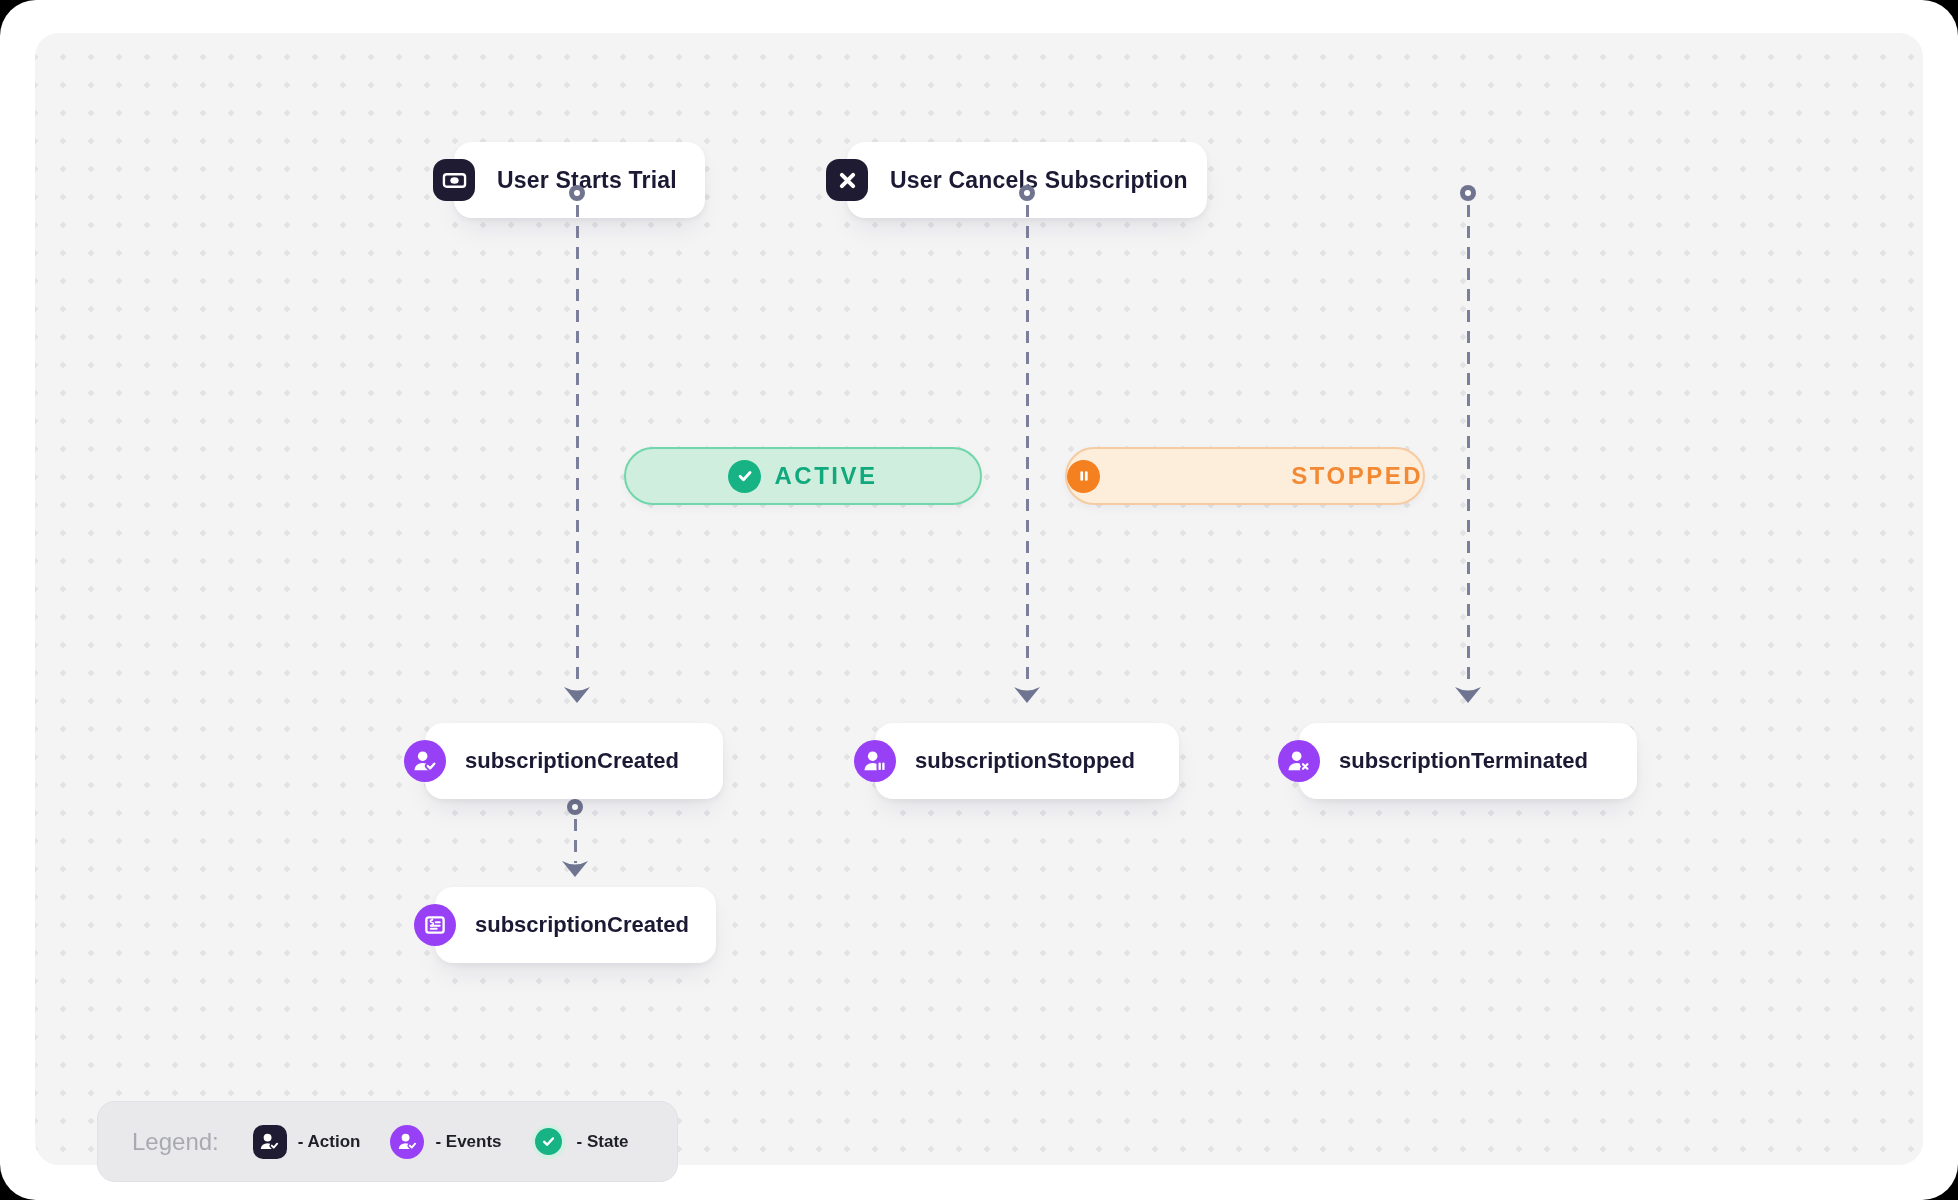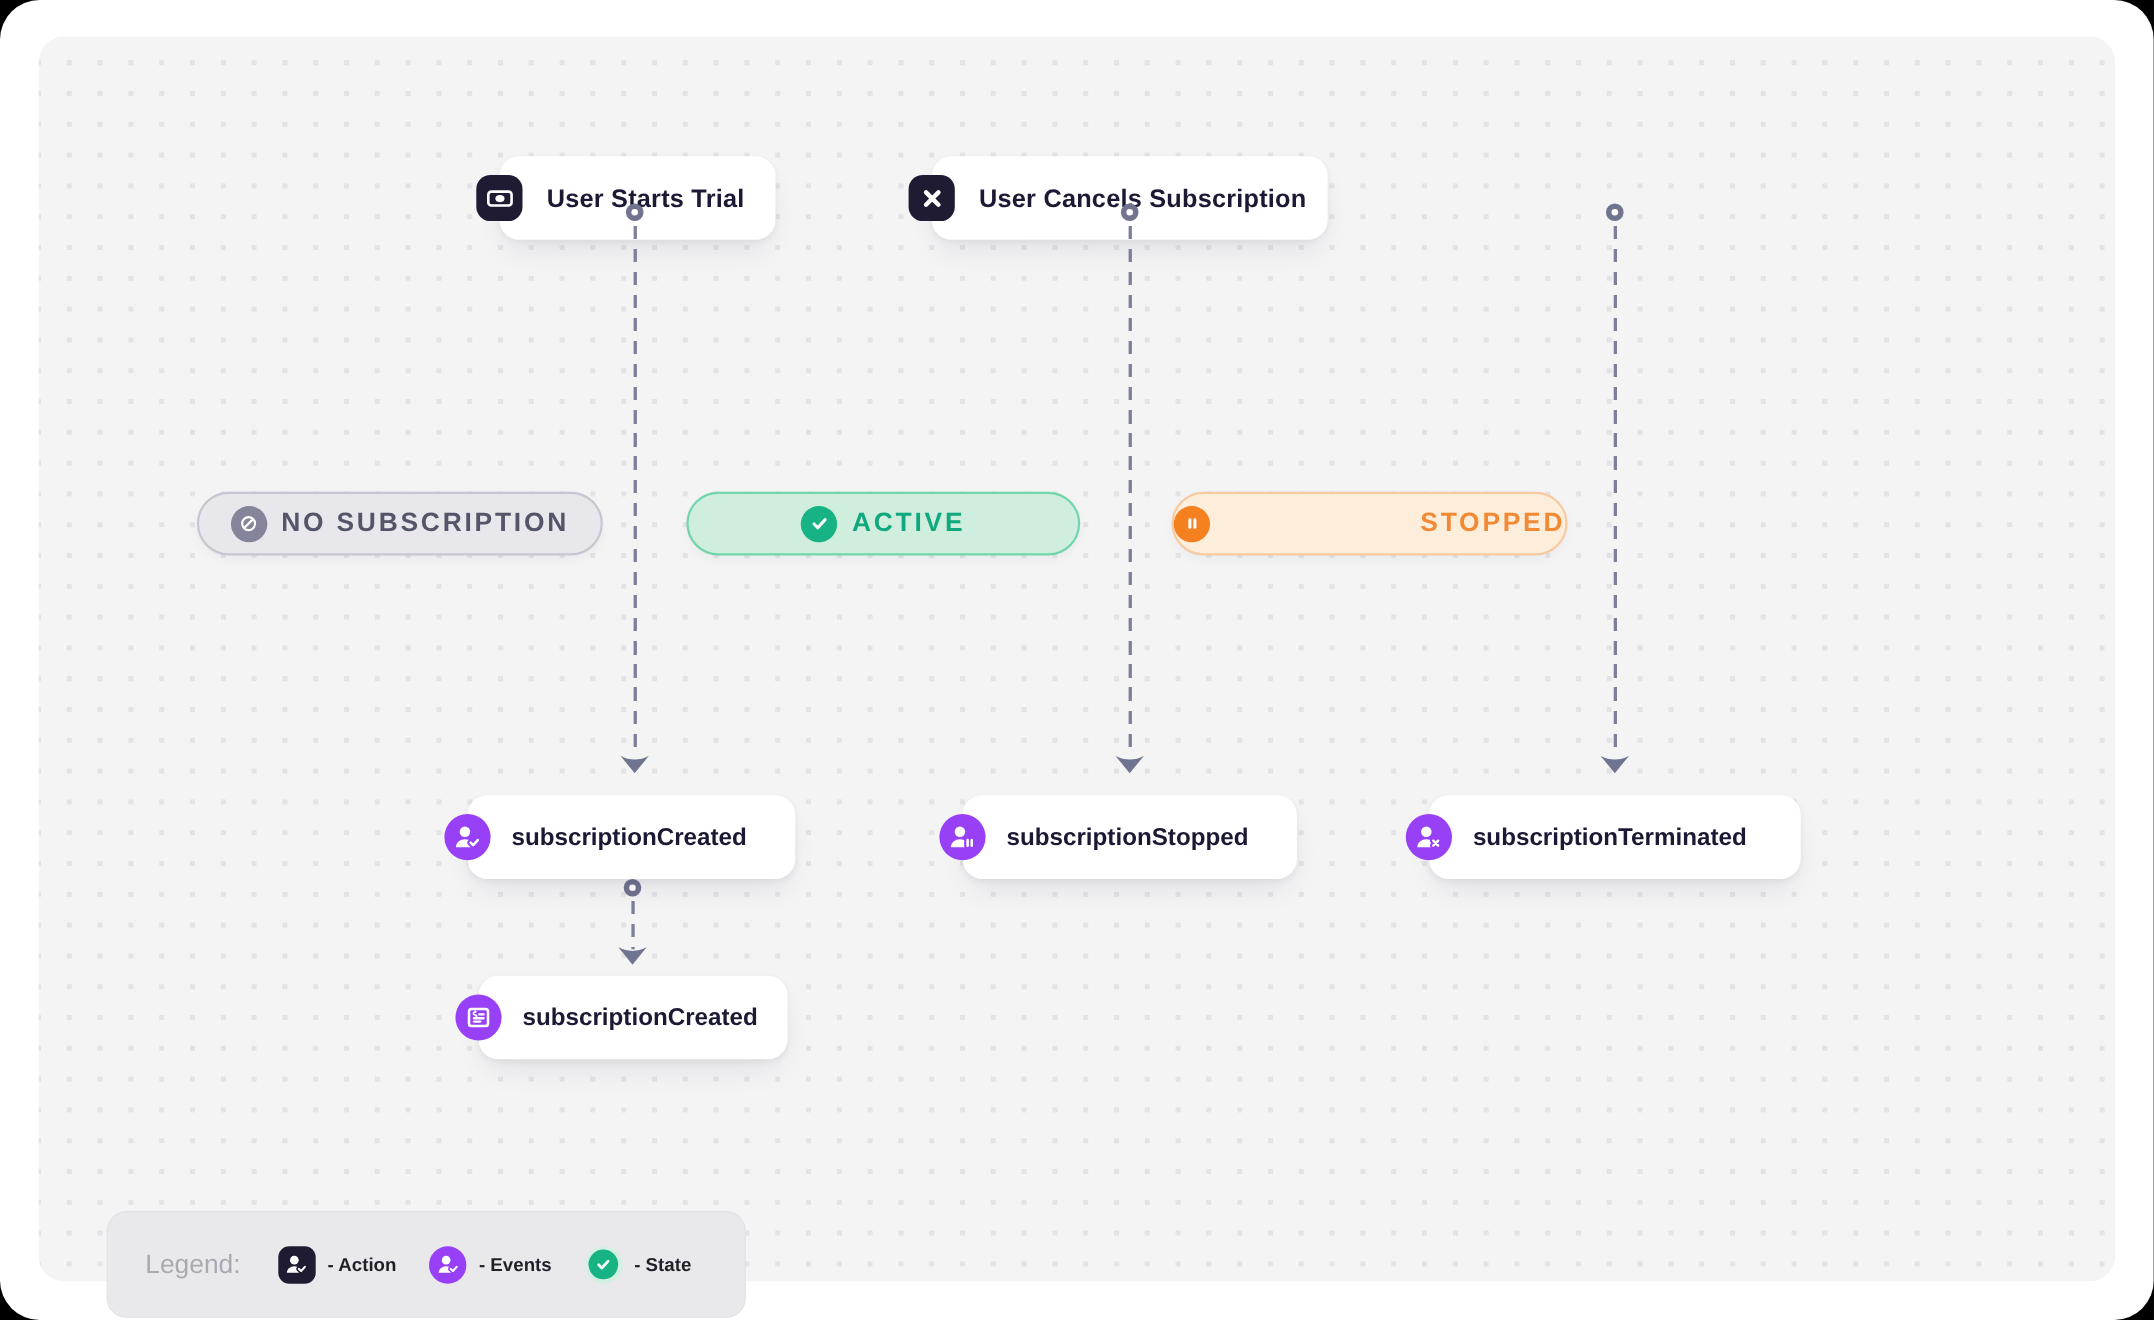--- a/index.html
+++ b/index.html
@@ -45,21 +45,21 @@
   .arrow { position:absolute; width:26px; }
   .arrow .ring { position:absolute; left:5px; top:0; width:16px; height:16px; border-radius:50%;
                  background:#70748f; }
   .arrow .ring::after { content:""; position:absolute; left:5px; top:5px; width:6px; height:6px;
                  border-radius:50%; background:#fff; }
   .arrow .dash { position:absolute; left:11.5px; width:3px;
                  background-image:repeating-linear-gradient(to bottom,#7b7f9a 0 12px, transparent 12px 21px); }
   .arrow .head { position:absolute; left:0; width:26px; height:16px; }
 
   
-  .legend { position:absolute; left:62px; top:1068px; width:581px; height:97px;
+  .legend { position:absolute; left:62px; top:1068px; width:581px; height:81px;
             background:#e9e9ec; border:1px solid #e0e0e5; border-radius:18px;
             display:flex; align-items:center; padding:0 34px; }
   .legend-title { font-size:24px; color:#a9a9b2; margin-right:34px; }
   .legend-item { display:flex; align-items:center; gap:11px; margin-right:30px; white-space:nowrap; }
   .legend-item .l-label { font-size:17px; font-weight:600; color:#1f1f28; }
   .l-sq { width:34px; height:34px; border-radius:10px; background:#1e1b33; --bg:#1e1b33;
           display:flex; align-items:center; justify-content:center; }
   .l-ci { width:34px; height:34px; border-radius:50%; background:#9840f6; --bg:#9840f6;
           display:flex; align-items:center; justify-content:center; }
   .l-sq svg, .l-ci svg { width:23px; height:23px; }
@@ -122,29 +122,20 @@
     </div>
 
     <div class="arrow" style="left:527px; top:766px; height:98px;">
       <span class="ring"></span>
       <span class="dash" style="top:20px; height:44px;"></span>
       <svg class="head" style="top:62px;" viewBox="0 0 26 16">
         <path d="M0 0 Q13 7 26 0 L13 16 Z" fill="#6f7490"></path>
       </svg>
     </div>
 
-    <div class="badge badge-gray" style="left:144px; width:369px;">
-      <span class="b-icon">
-        <svg viewBox="0 0 24 24" fill="none">
-          <circle cx="12" cy="12" r="6.4" stroke="#fff" stroke-width="2.2"></circle>
-          <path d="M7.8 16.2 L16.2 7.8" stroke="#fff" stroke-width="2.2" stroke-linecap="round"></path>
-        </svg>
-      </span>
-      <span>NO SUBSCRIPTION</span>
-    </div>
 
     <div class="badge badge-green" style="left:589px; width:358px;">
       <span class="b-icon">
         <svg viewBox="0 0 24 24" fill="none">
           <path d="M6.6 12.4 l3.7 3.7 7.2-7.9" stroke="#fff" stroke-width="3.1" stroke-linecap="round" stroke-linejoin="round"></path>
         </svg>
       </span>
       <span>ACTIVE</span>
     </div>
 

